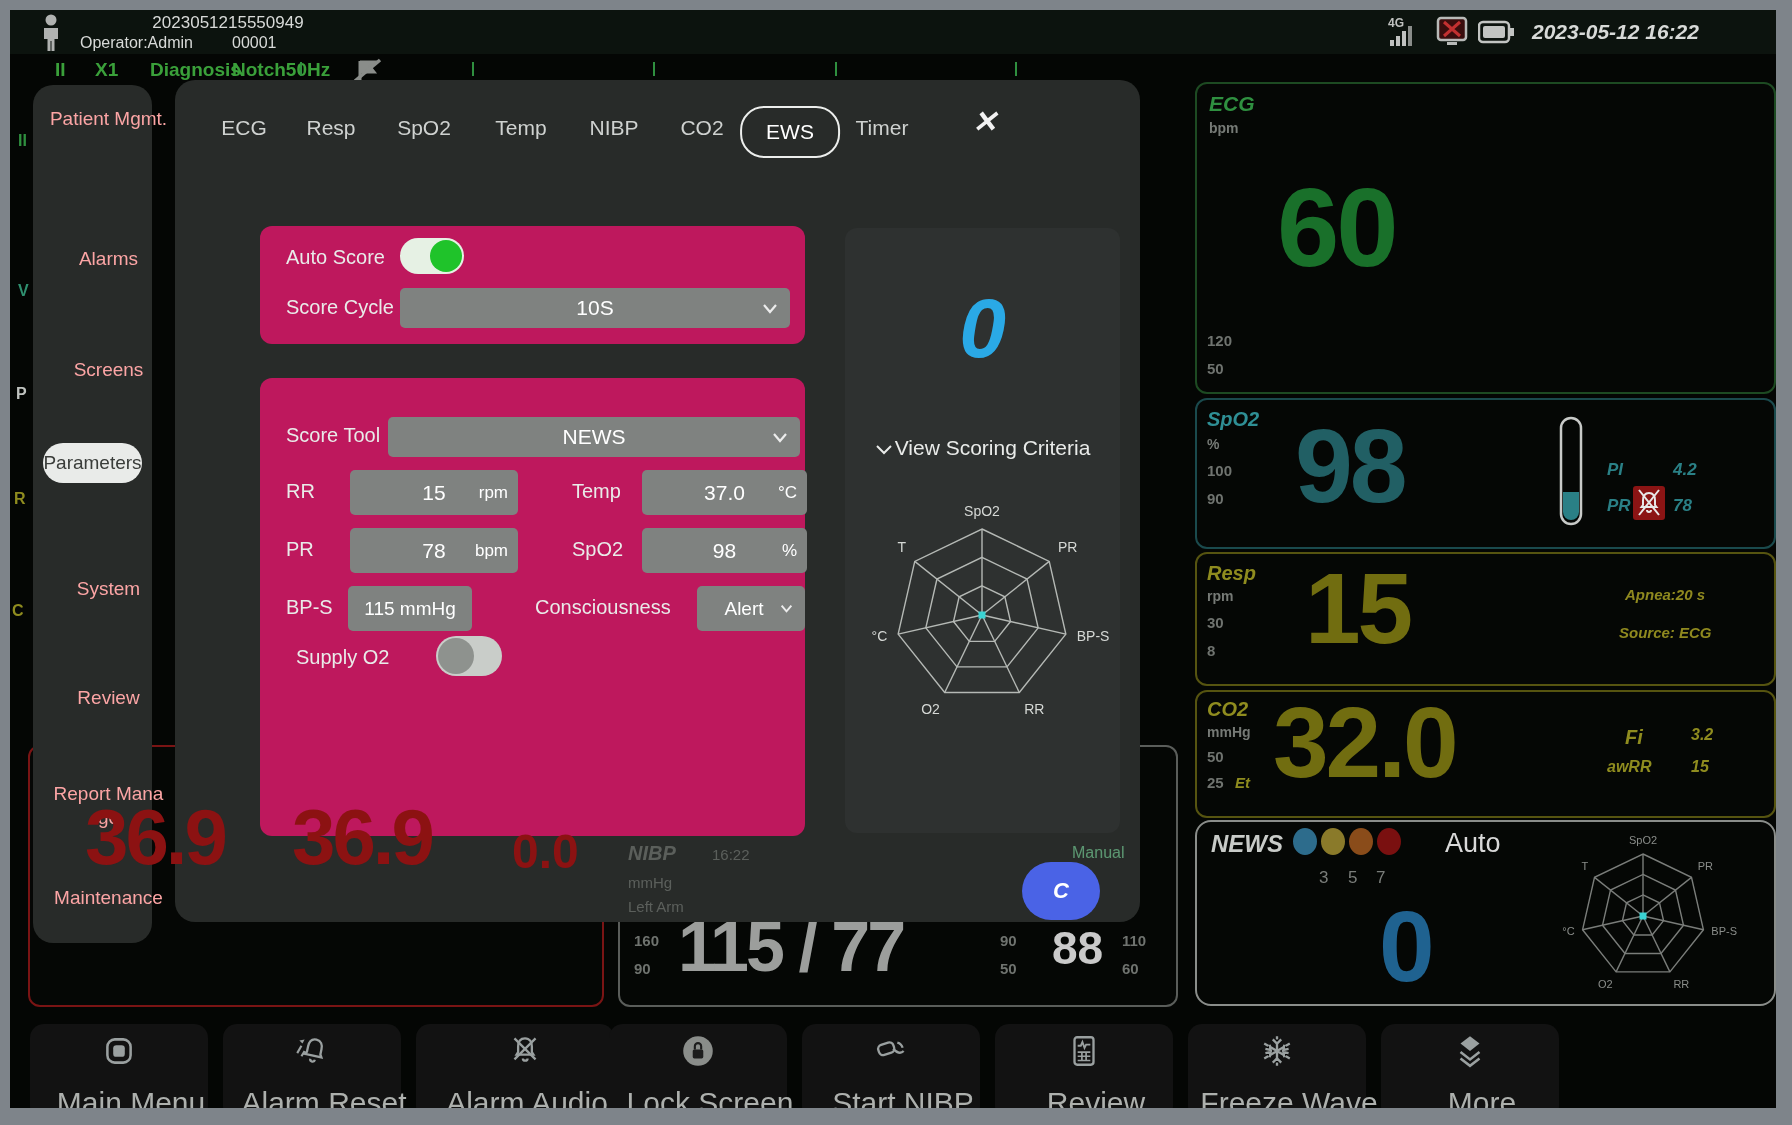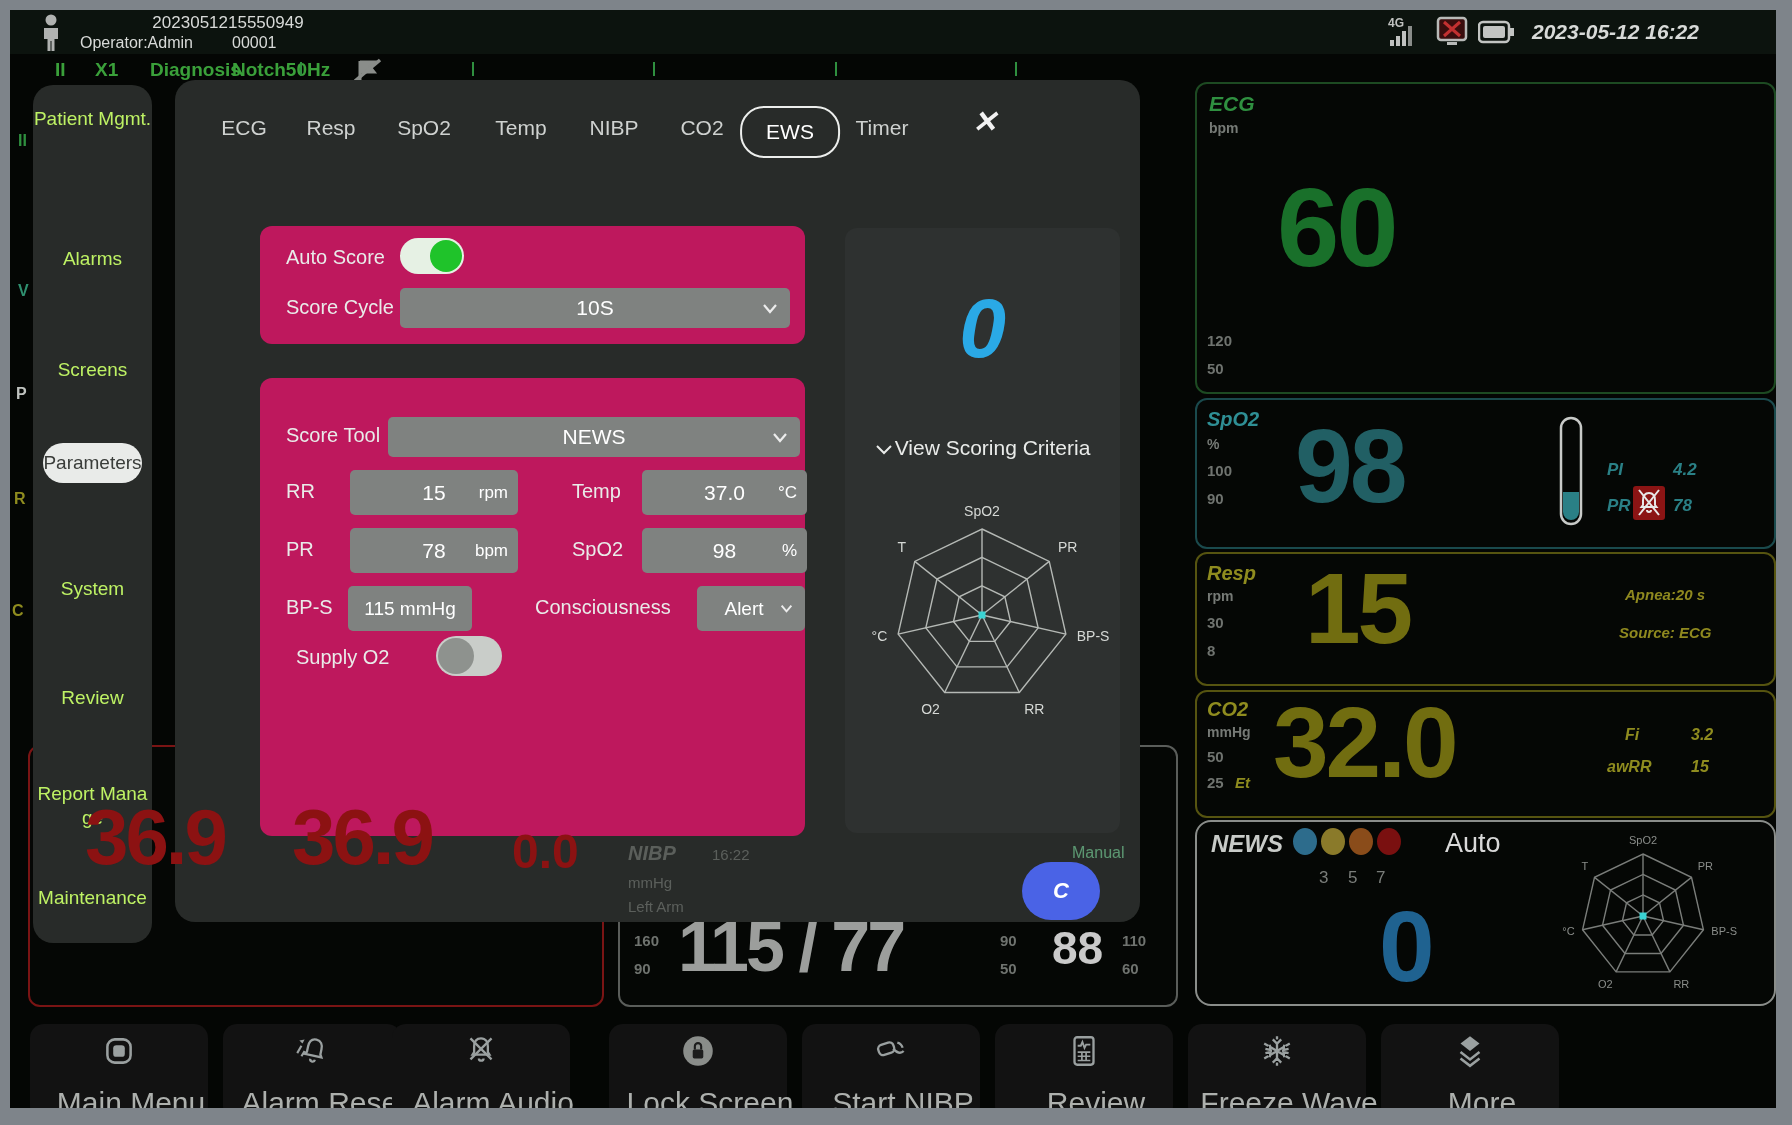--- a/index.html
+++ b/index.html
@@ -27,21 +27,21 @@
   .fieldbox{position:absolute;background:#7f8280;border-radius:5px;color:#fff;display:flex;align-items:center;justify-content:center;font-size:21px;}
   .fieldbox .u{position:absolute;right:10px;font-size:17px;}
   .dd{position:absolute;background:#7f8280;border-radius:5px;color:#fff;display:flex;align-items:center;justify-content:center;font-size:21px;}
   .dd svg{position:absolute;right:12px;}
   .tgl{position:absolute;border-radius:20px;}
   .tgl .knob{position:absolute;border-radius:50%;}
   .tgl.on{width:64px;height:36px;background:#e6f1e4;}
   .tgl.on .knob{right:2px;top:2px;width:32px;height:32px;background:#1fc32a;}
   .tgl.off{width:66px;height:40px;background:#c9cdc9;}
   .tgl.off .knob{left:2px;top:2px;width:36px;height:36px;background:#8e928e;}
-  .sideitem{position:absolute;left:0;width:119px;text-align:center;color:#bef264;font-size:19px;line-height:24px;word-break:break-all;cursor:default;}
+  .sideitem{position:absolute;left:16px;width:119px;text-align:center;color:#fca5a5;font-size:19px;line-height:24px;word-break:break-all;cursor:default;}
   .sideitem.selected{left:10px;width:99px;background:#e9ebe9;color:#3a3d3a;border-radius:32px;padding:8px 0;}
   
   .tool{position:absolute;top:1014px;width:178px;height:96px;background:#121212;border-radius:14px;text-align:center;}
   .tool .tl{position:absolute;left:0;width:100%;top:62px;color:#adb0ad;font-size:30px;margin-left:12px;}
   .tool svg{margin-top:8px;}
   
   .newsdot{display:inline-block;width:24px;height:27px;border-radius:50%;margin-right:4px;}
   .faint{opacity:0.55;}
   .bezel{position:absolute;background:#7e848a;z-index:50;pointer-events:none;}
 </style>
@@ -152,21 +152,21 @@
     <div class="abs b" style="left:422px;top:70px;font-size:15px;color:#8f891f;">Source: ECG</div>
   </div>
 
   <div class="vpanel" style="left:1185px;top:680px;width:577px;height:124px;border-color:#565410;">
     <div class="abs b" style="left:10px;top:6px;font-size:20px;color:#8f8c1f;">CO2</div>
     <div class="abs unit" style="left:10px;top:32px;">mmHg</div>
     <div class="abs limits" style="left:10px;top:56px;">50</div>
     <div class="abs limits" style="left:10px;top:82px;">25</div>
     <div class="abs b" style="left:38px;top:82px;font-size:15px;color:#8f8c1f;">Et</div>
     <div class="abs bignum" style="left:76px;top:0px;font-size:100px;color:#716d10;">32.0</div>
-    <div class="abs b" style="left:428px;top:34px;font-size:16px;color:#8f8c1f;">Fi</div>
+    <div class="abs b" style="left:428px;top:34px;font-size:20px;color:#8f8c1f;">Fi</div>
     <div class="abs b" style="left:494px;top:34px;font-size:16px;color:#8f8c1f;">3.2</div>
     <div class="abs b" style="left:410px;top:66px;font-size:16px;color:#8f8c1f;">awRR</div>
     <div class="abs b" style="left:494px;top:66px;font-size:16px;color:#8f8c1f;">15</div>
   </div>
 
   <div class="vpanel" style="left:1185px;top:810px;width:577px;height:182px;border-color:#8a8d8a;border-radius:16px;">
     <div class="abs b" style="left:14px;top:8px;font-size:24px;color:#c8cbc8;">NEWS</div>
     <div class="abs" style="left:96px;top:6px;"><span class="newsdot" style="background: rgb(45, 108, 140);"></span><span class="newsdot" style="background: rgb(138, 122, 42);"></span><span class="newsdot" style="background: rgb(138, 76, 26);"></span><span class="newsdot" style="background: rgb(122, 16, 16);"></span></div>
     <div class="abs" style="left:122px;top:46px;font-size:17px;color:#7a7d7a;">3</div>
     <div class="abs" style="left:151px;top:46px;font-size:17px;color:#7a7d7a;">5</div>
@@ -206,21 +206,21 @@
     <svg width="38" height="38" viewBox="0 0 36 36">
       <g transform="rotate(12 20 18)">
         <path d="M20 7 c-4.5 0 -6.5 3.5 -6.5 8 V20 l-1.5 2.5 h16 L26.5 20 v-5 c0 -4.5 -2 -8 -6.5 -8 Z" fill="none" stroke="#9aa0a0" stroke-width="2.2"></path>
         <path d="M18 26 a2.2 2.2 0 0 0 4.4 0" fill="none" stroke="#9aa0a0" stroke-width="2.2"></path>
       </g>
       <path d="M8 13 l-4 7 M11 18 l-3 5" stroke="#9aa0a0" stroke-width="2"></path>
       <path d="M6 8 l5 -1 -2 4 Z" fill="#9aa0a0"></path>
     </svg>
     <div class="tl">Alarm Reset</div>
   </div>
-  <div class="tool" style="left:382px;">
+  <div class="tool" style="left:406px;padding-left:20px;">
     <svg width="38" height="38" viewBox="0 0 36 36">
       <path d="M18 6 c-4.5 0 -6.5 3.5 -6.5 8 V19 l-1.5 2.5 h16 L24.5 19 v-5 c0 -4.5 -2 -8 -6.5 -8 Z" fill="none" stroke="#9aa0a0" stroke-width="2.2"></path>
       <path d="M16 25 a2.2 2.2 0 0 0 4.4 0" fill="none" stroke="#9aa0a0" stroke-width="2.2"></path>
       <path d="M8 6 L28 26 M28 6 L8 26" stroke="#9aa0a0" stroke-width="2.2"></path>
     </svg>
     <div class="tl">Alarm Audio</div>
   </div>
   <div class="tool" style="left:599px;">
     <svg width="38" height="38" viewBox="0 0 36 36">
       <circle cx="18" cy="18" r="14" fill="#8a8d8a"></circle>

